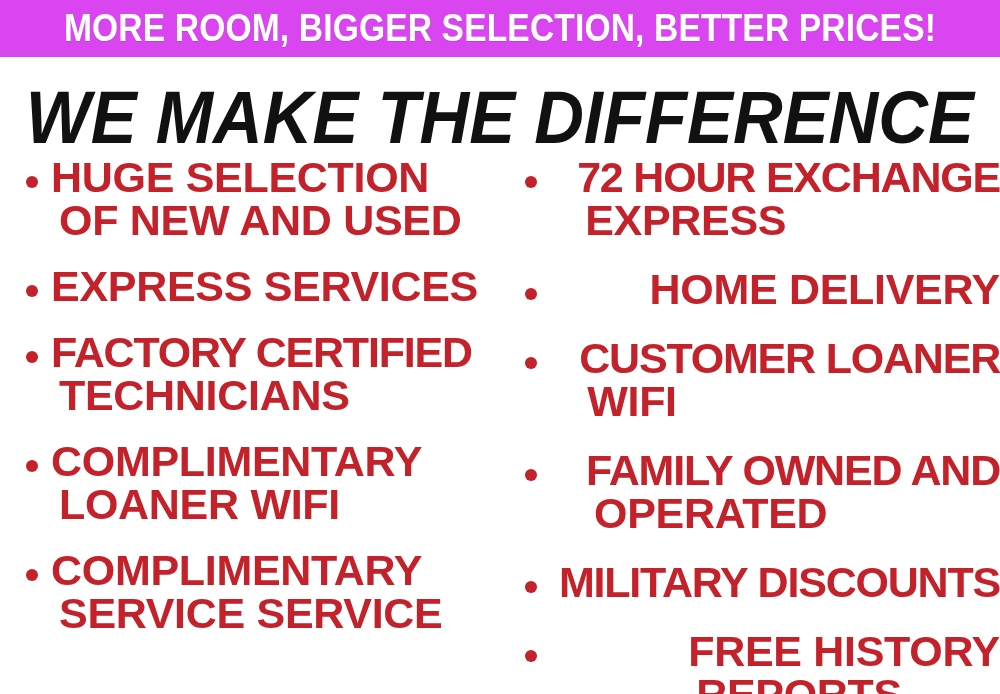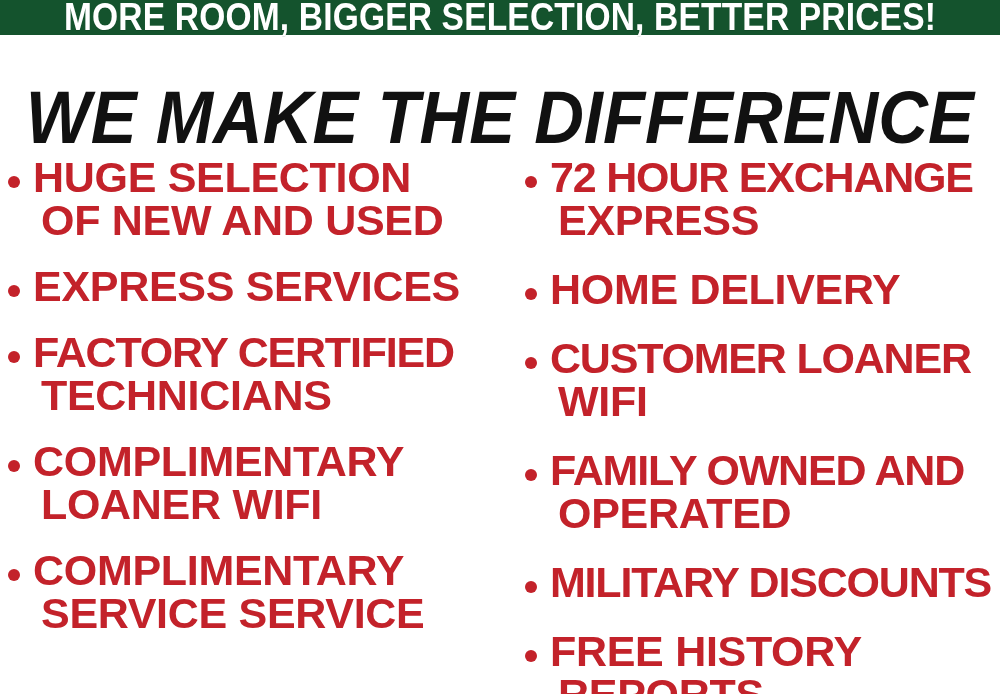--- a/index.html
+++ b/index.html
@@ -18,22 +18,22 @@
     background: #ffffff;
     overflow: hidden;
   }
 
   
   .banner {
     position: absolute;
     left: 0;
     top: 0;
     width: 1000px;
-    height: 35px;
-    background: #14532d;
+    height: 57px;
+    background: #d946ef;
     display: flex;
     align-items: center;
     justify-content: center;
   }
   .banner-text {
     color: #ffffff;
     font-family: "Liberation Sans Narrow", "Liberation Sans", sans-serif;
     font-weight: bold;
     font-size: 39px;
     line-height: 1;
@@ -78,21 +78,21 @@
     height: 538px;
     display: flex;
     align-items: flex-start;
   }
   .col {
     position: relative;
     box-sizing: border-box;
   }
   .col-left {
     width: 505px;
-    padding-left: 8px;
+    padding-left: 26px;
   }
   .col-right {
     width: 495px;
     padding-left: 20px;
   }
 
   .bullet-item {
     display: flex;
     align-items: flex-start;
     color: #c3222a;
@@ -118,21 +118,21 @@
   .bullet-label .l2 {
     display: block;
     padding-left: 8px;
   }
 
   
   .col-left .bullet-item { margin-bottom: 23px; }
   .col-left .bullet-item:last-child { margin-bottom: 0; }
 
   
-  .col-right .bullet-item { margin-bottom: 26px; }
+  .col-right .bullet-item { margin-bottom: 26px; justify-content: space-between; }
   .col-right .bullet-item:last-child { margin-bottom: 0; }
 
   .tight { letter-spacing: -1.2px; }
 </style>
 </head>
 <body>
 
 <div id="ad">
 
   <div class="banner">

